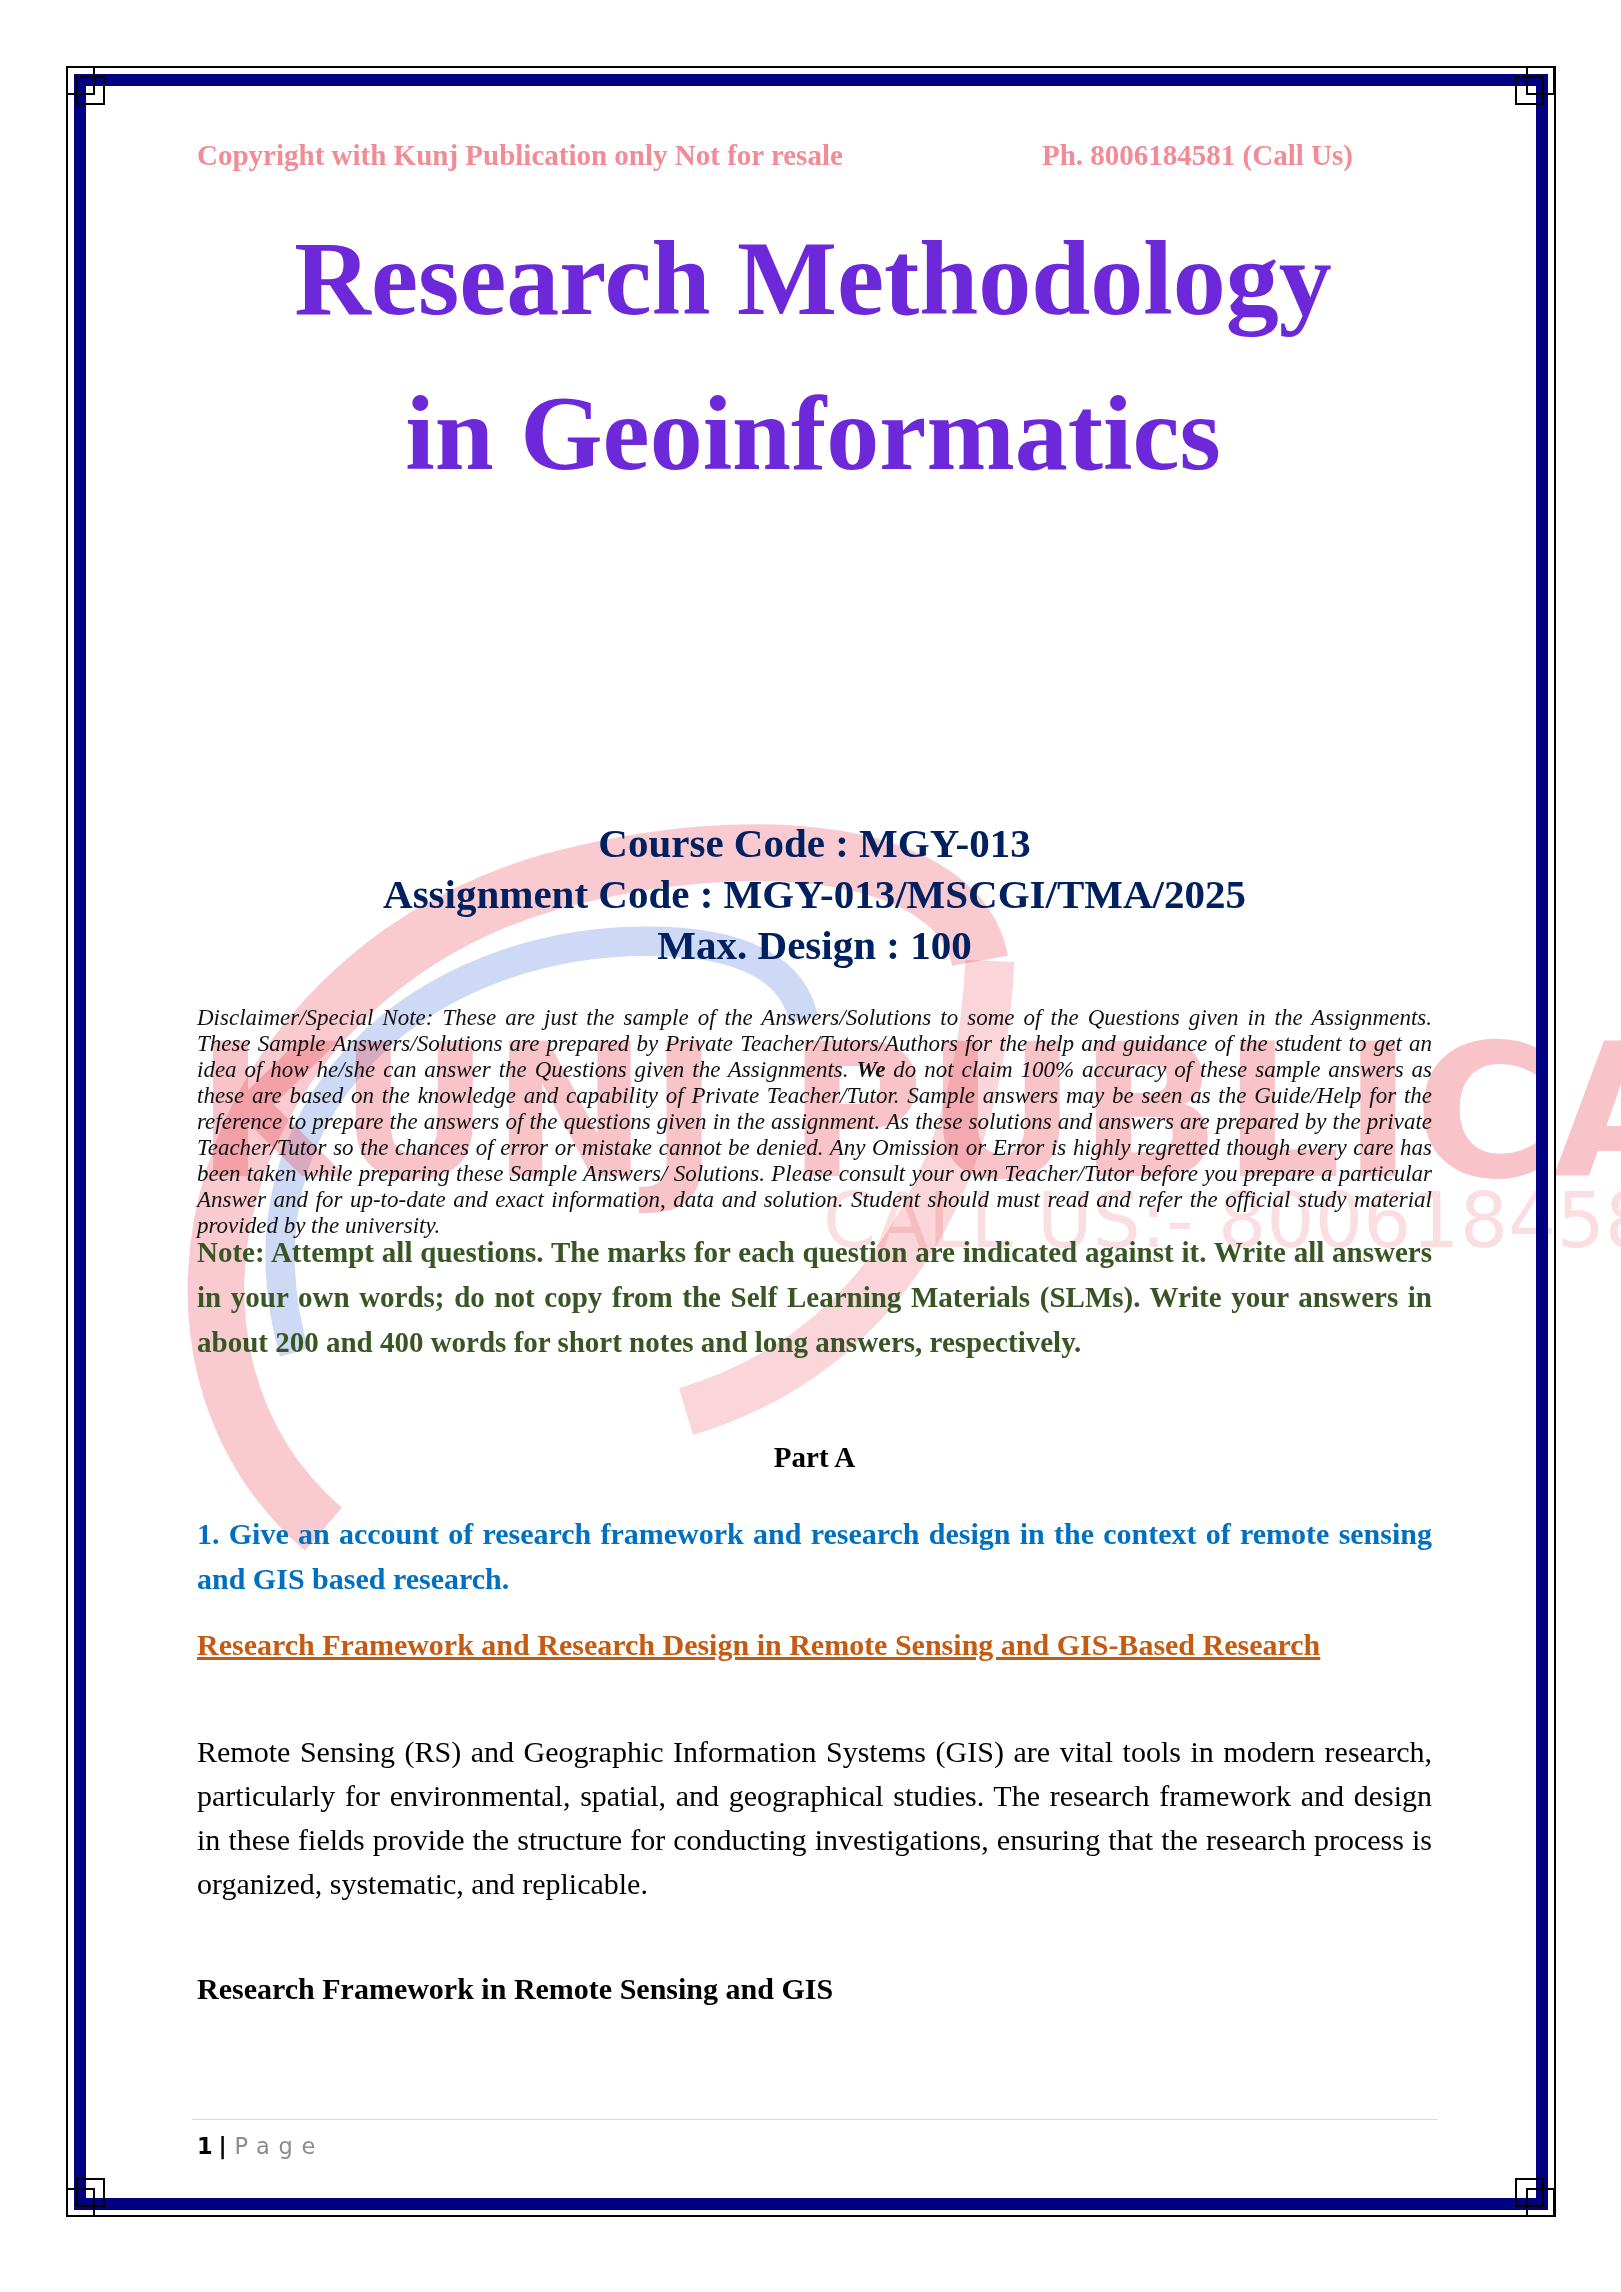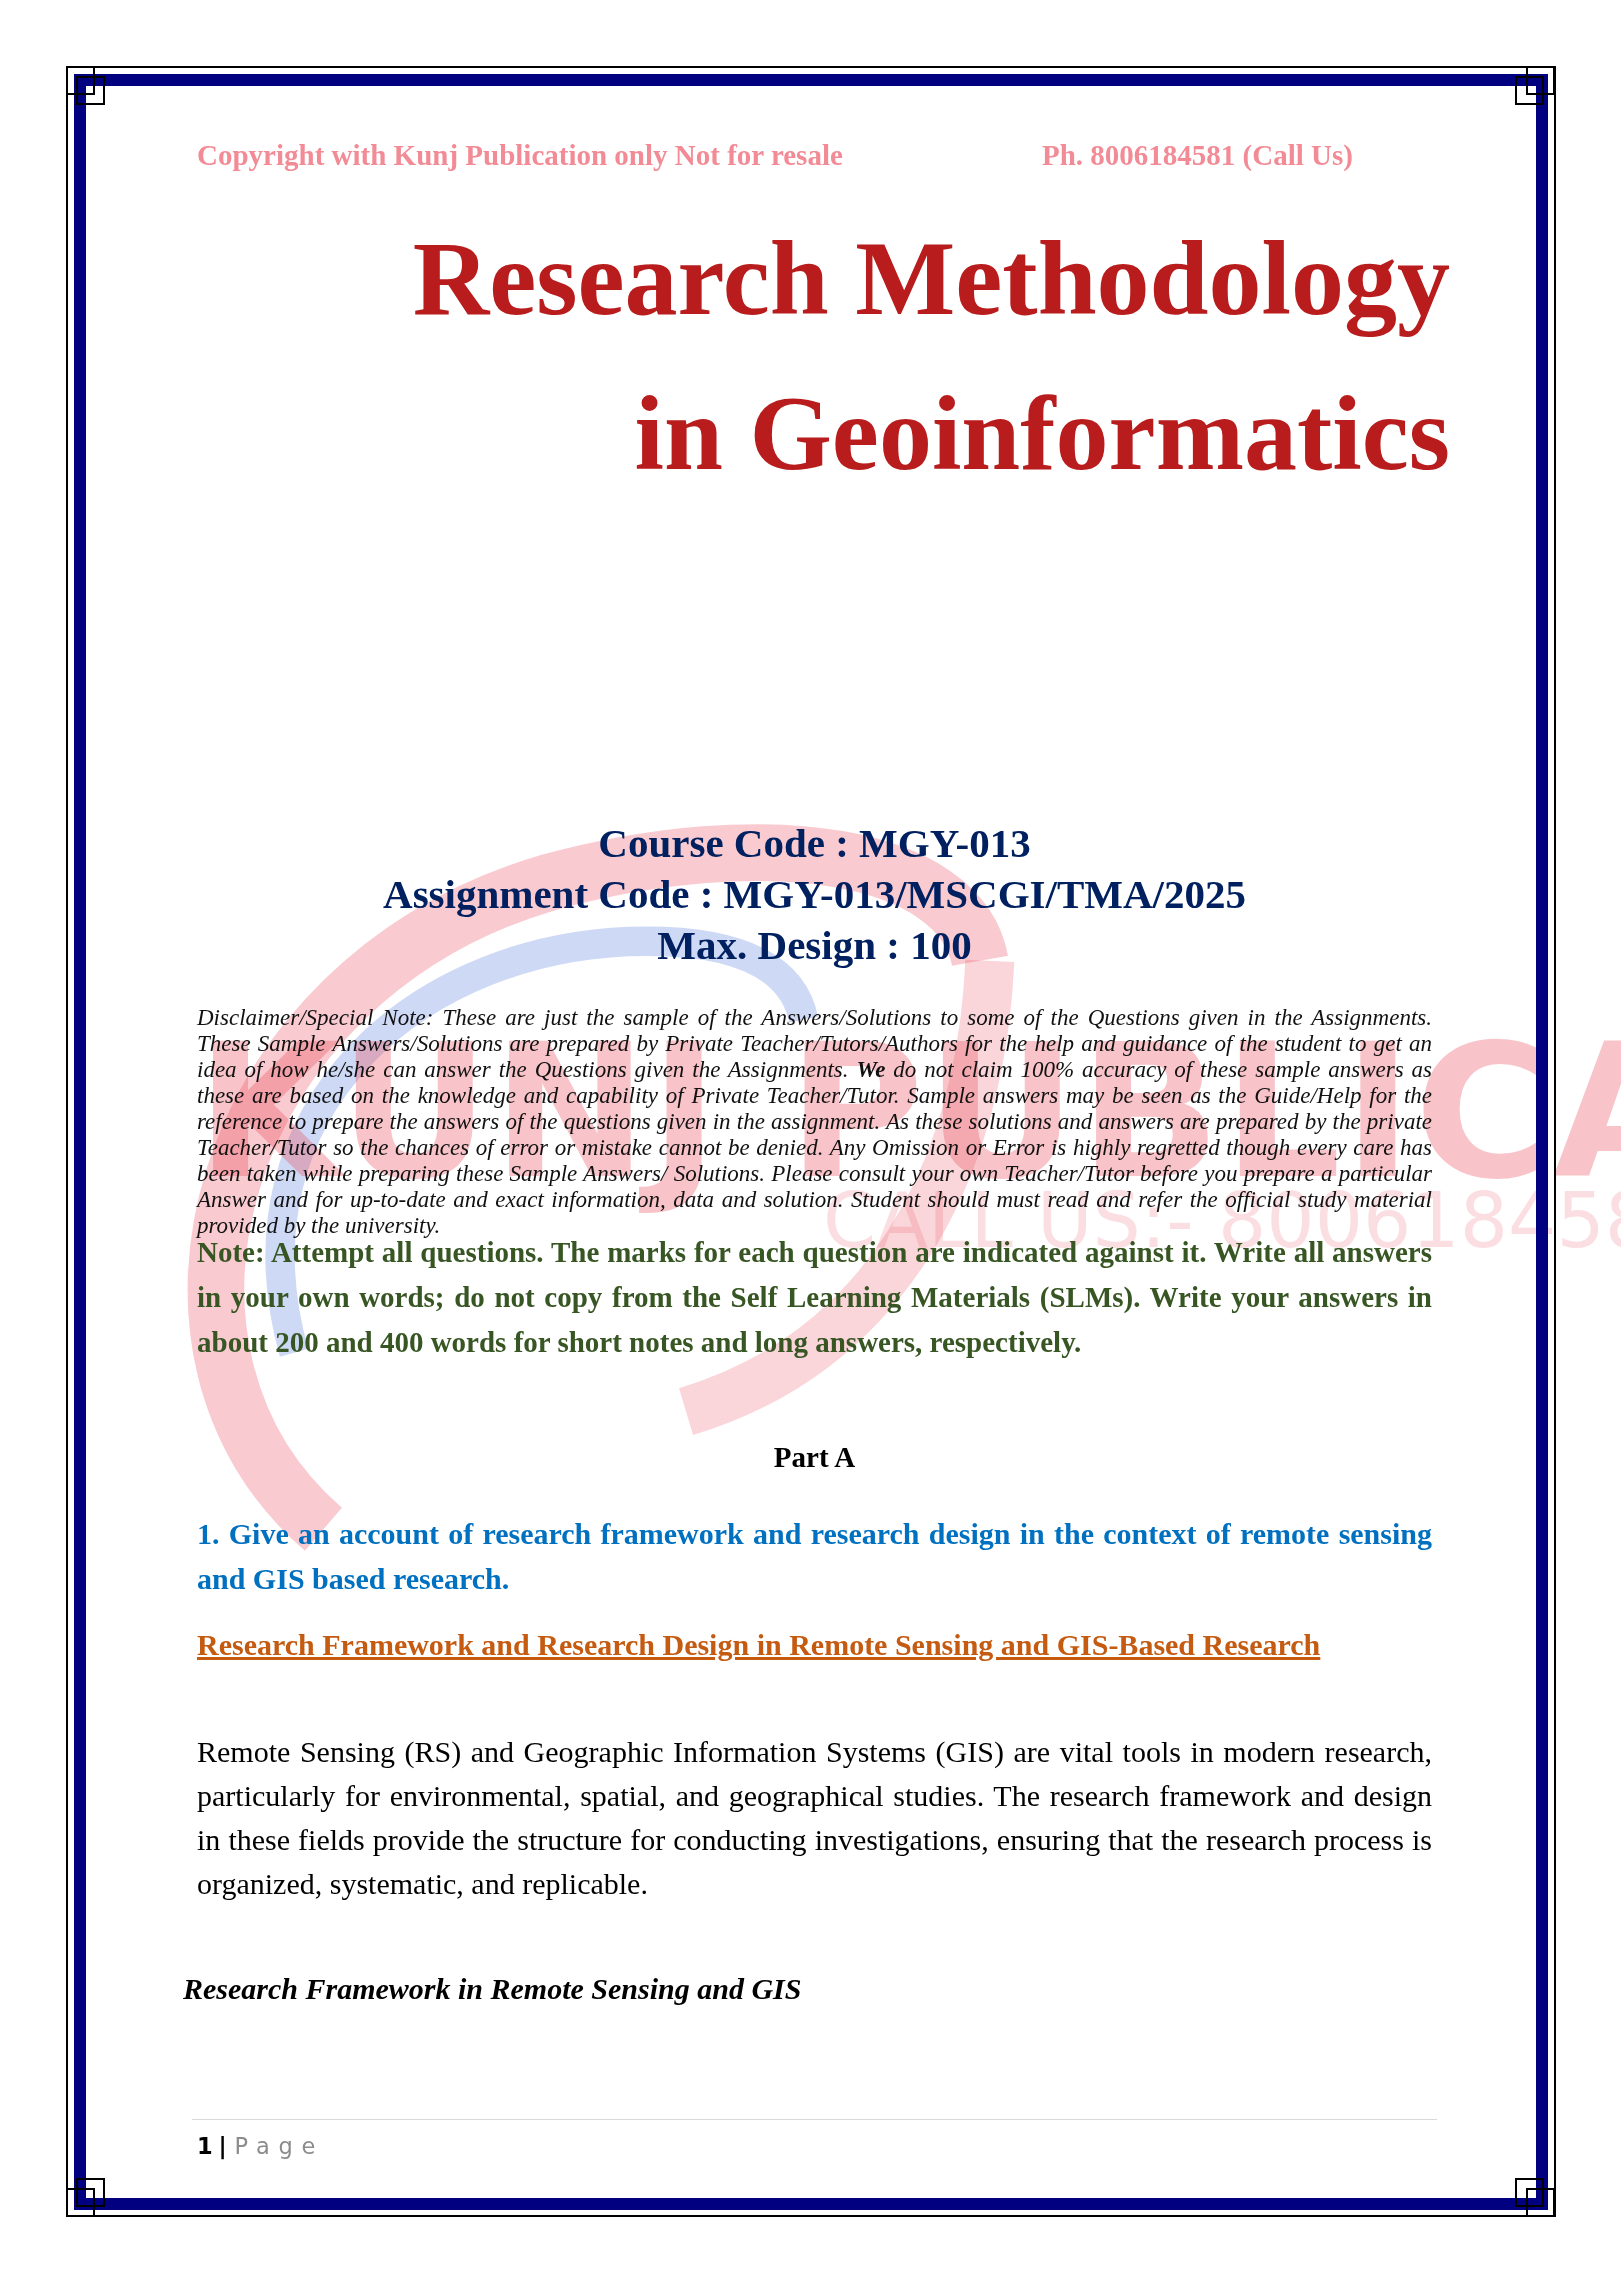--- a/index.html
+++ b/index.html
@@ -11,37 +11,37 @@
   .knot { position:absolute; width:29px; height:29px; border:2px solid #000; box-sizing:border-box; background:transparent; }
 
   
   .wm { position:absolute; pointer-events:none; }
   .wm-text { position:absolute; font-family:"DejaVu Sans", sans-serif; font-weight:bold; color:rgba(232,70,86,0.32); letter-spacing:2px; white-space:nowrap; }
   .wm-call { position:absolute; font-family:"DejaVu Sans", sans-serif; color:rgba(232,70,86,0.18); white-space:nowrap; }
 
   .copyright { position:absolute; top:139px; left:197px; width:1235px; font-weight:bold; font-size:29px; color:#F28B95; white-space:nowrap; }
   .copyright .ph { position:absolute; left:845px; }
 
-  .title { position:absolute; top:201px; left:176px; width:1274px; text-align:right; font-weight:bold; color:#b91c1c; font-size:106px; line-height:155px; }
+  .title { position:absolute; top:201px; left:176px; width:1274px; text-align:center; font-weight:bold; color:#6d28d9; font-size:106px; line-height:155px; }
 
   .codes { position:absolute; top:818px; left:197px; width:1235px; text-align:center; font-weight:bold; color:#002060; font-size:41px; line-height:51px; }
 
   .disclaimer { position:absolute; top:1005px; left:197px; width:1235px; font-style:italic; font-size:23px; line-height:26px; text-align:justify; color:#111; }
 
   .note { position:absolute; top:1230px; left:197px; width:1235px; font-weight:bold; font-size:29px; line-height:45px; color:#375623; text-align:justify; }
 
   .part { position:absolute; top:1441px; left:197px; width:1235px; text-align:center; font-weight:bold; font-size:29px; color:#000; }
 
   .question { position:absolute; top:1511px; left:197px; width:1235px; font-weight:bold; font-size:30px; line-height:45px; color:#0070C0; text-align:justify; }
 
   .heading { position:absolute; top:1622px; left:197px; width:1235px; font-weight:bold; font-size:30px; line-height:45px; color:#C55A11; text-decoration:underline; text-align:justify; }
 
   .body-para { position:absolute; top:1730px; left:197px; width:1235px; font-size:30px; line-height:44px; color:#000; text-align:justify; }
 
-  .subheading { position:absolute; top:1972px; left:183px; width:1235px; font-weight:bold; font-size:30px; color:#000;font-style:italic; }
+  .subheading { position:absolute; top:1972px; left:197px; width:1235px; font-weight:bold; font-size:30px; color:#000; }
 
   .footer-rule { position:absolute; top:2119px; left:192px; width:1245px; height:1px; background:#d9d9d9; }
   .footer { position:absolute; top:2133px; left:197px; font-family:"DejaVu Sans", sans-serif; font-size:22.5px; }
   .footer .num { font-weight:bold; color:#000; }
   .footer .bar { font-weight:bold; color:#000; margin:0 7.8px 0 5.9px; }
   .footer .page { color:#8c8c8c; letter-spacing:8.8px;margin-top:44px; }
 </style>
 </head>
 <body>
 

